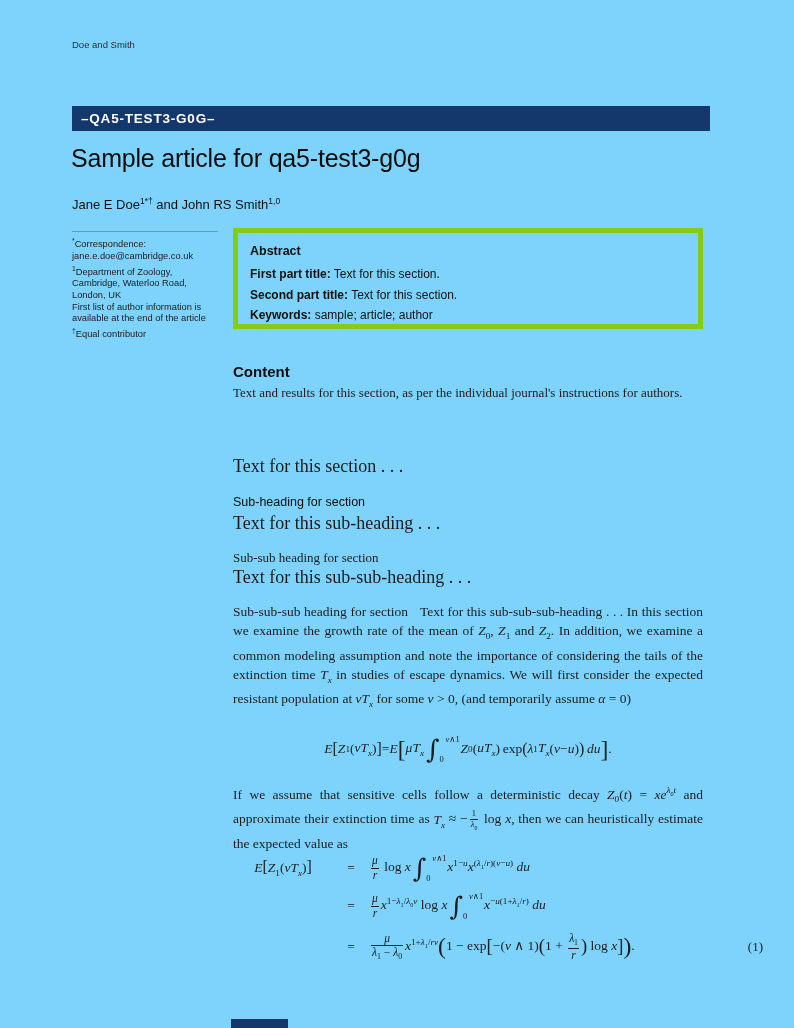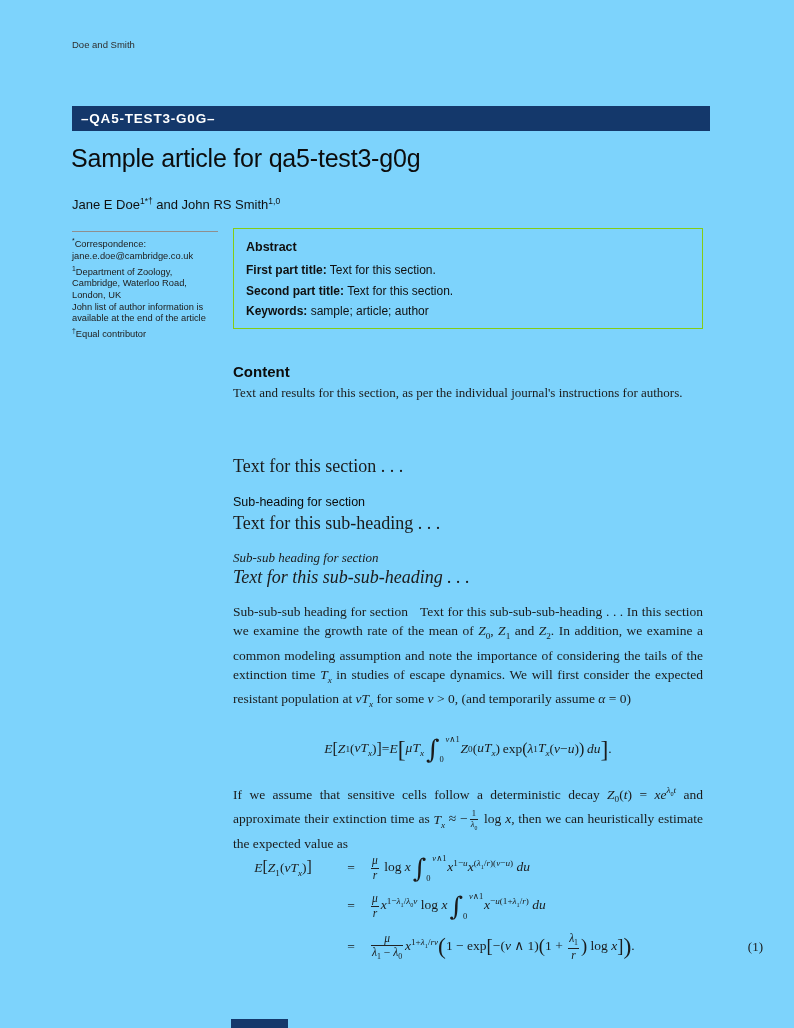--- a/index.html
+++ b/index.html
@@ -19,30 +19,30 @@
   .authors{position:absolute;left:72px;top:196px;font-family:"Liberation Sans",sans-serif;
         font-size:13px;color:#101010;}
   .authors sup{font-size:8.5px;}
 
   .side-rule{position:absolute;left:72px;top:231px;width:146px;border-top:1px solid #8f8f8f;height:0;}
   .sidebar{position:absolute;left:72px;top:235px;width:158px;font-family:"Liberation Sans",sans-serif;
         font-size:9.3px;line-height:11.7px;color:#202020;}
   .sidebar sup{font-size:6.8px;}
 
   .abstract-box{position:absolute;left:233px;top:228px;width:470px;height:101px;
-        border:1px solid #84cc16;box-sizing:border-box;padding:9px 12px 0 12px;
+        border:5px solid #84cc16;box-sizing:border-box;padding:9px 12px 0 12px;
         font-family:"Liberation Sans",sans-serif;font-size:12px;color:#101010;}
   .abstract-heading{font-weight:bold;font-size:12.5px;margin:2px 0 6px 0;}
   .abstract-line{line-height:20.5px;}
   .abstract-line b{font-weight:bold;}
 
   .col{position:absolute;left:233px;width:470px;}
   .h-bold{font-family:"Liberation Sans",sans-serif;font-weight:bold;font-size:15px;color:#0c0c0c;}
   .h-sub{font-family:"Liberation Sans",sans-serif;font-weight:normal;font-size:12.5px;color:#0c0c0c;}
-  .h-ital{font-style:italic;font-size:13px;}
+  .h-ital{font-size:13px;}
   .body-text{font-size:13px;line-height:19px;text-align:justify;}
   .body-line{font-size:18px;}
   .runin{padding-right:12px;}
 
   
   .math{font-size:13.5px;}
   .math i{font-family:"Liberation Serif",serif;}
   sup{font-size:68%;}
   sub{font-size:68%;}
   .fr{display:inline-block;vertical-align:middle;text-align:center;font-size:11.5px;line-height:1.15;margin:0 2px;}
@@ -86,21 +86,21 @@
   <div class="authors">Jane E Doe<sup>1*†</sup> and John RS Smith<sup>1,0</sup></div>
 
   <div class="side-rule"></div>
 
   <div class="sidebar">
     <div><sup>*</sup>Correspondence:</div>
     <div>jane.e.doe@cambridge.co.uk</div>
     <div><sup>1</sup>Department of Zoology,</div>
     <div>Cambridge, Waterloo Road,</div>
     <div>London, UK</div>
-    <div>John list of author information is</div>
+    <div>First list of author information is</div>
     <div>available at the end of the article</div>
     <div><sup>†</sup>Equal contributor</div>
   </div>
 
   <div class="abstract-box">
     <div class="abstract-heading">Abstract</div>
     <div class="abstract-line">
       <b>First part title:</b><span> Text for this section.</span>
     </div>
     <div class="abstract-line">
@@ -113,21 +113,21 @@
 
   <div class="col h-bold" style="top:363px;">Content</div>
   <div class="col body-text" style="top:383px;">Text and results for this section, as per the individual journal's instructions for authors.</div>
 
   <div class="col body-line" style="top:456px;">Text for this section . . .</div>
 
   <div class="col h-sub" style="top:495px;">Sub-heading for section</div>
   <div class="col body-line" style="top:513px;">Text for this sub-heading . . .</div>
 
   <div class="col h-ital" style="top:550px;">Sub-sub heading for section</div>
-  <div class="col body-line" style="top:567px;font-style:italic;">Text for this sub-sub-heading . . .</div>
+  <div class="col body-line" style="top:567px;">Text for this sub-sub-heading . . .</div>
 
   <div class="col body-text math" style="top:602px;"><span class="runin">Sub-sub-sub heading for section</span>Text for this sub-sub-sub-heading . . . In this section we examine the growth rate of the mean of <i>Z</i><sub>0</sub>, <i>Z</i><sub>1</sub> and <i>Z</i><sub>2</sub>. In addition, we examine a common modeling assumption and note the importance of considering the tails of the extinction time <i>T<sub>x</sub></i> in studies of escape dynamics. We will first consider the expected resistant population at <i>vT<sub>x</sub></i> for some <i>v</i> &gt; 0, (and temporarily assume <i>α</i> = 0)</div>
 
   <div class="eq-display math"><i>E</i><span class="b1">[</span><i>Z</i><sub>1</sub>(<i>vT<sub>x</sub></i>)<span class="b1">]</span> = <i>E</i><span class="b2">[</span><i>μT<sub>x</sub></i><span class="intg">∫</span><span class="lim">
         <span class="up"><i>v</i>∧1</span>
         <span class="lo">0</span>
       </span><i>Z</i><sub>0</sub>(<i>uT<sub>x</sub></i>) exp<span class="b1">(</span><i>λ</i><sub>1</sub><i>T<sub>x</sub></i>(<i>v</i> − <i>u</i>)<span class="b1">)</span> <i>du</i><span class="b2">]</span>.</div>
 
   <div class="col body-text math" style="top:781px;">If we assume that sensitive cells follow a deterministic decay <i>Z</i><sub>0</sub>(<i>t</i>) = <i>xe</i><sup><i>λ</i><sub>0</sub><i>t</i></sup> and approximate their extinction time as <i>T<sub>x</sub></i> ≈ −<span class="fr fr-sm"><span class="nu">1</span><span class="de"><i>λ</i><sub>0</sub></span></span> log <i>x</i>, then we can heuristically estimate the expected value as</div>
 

